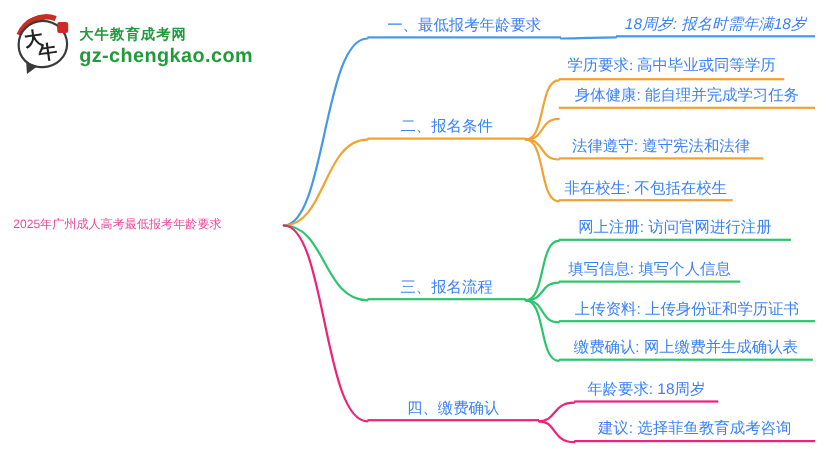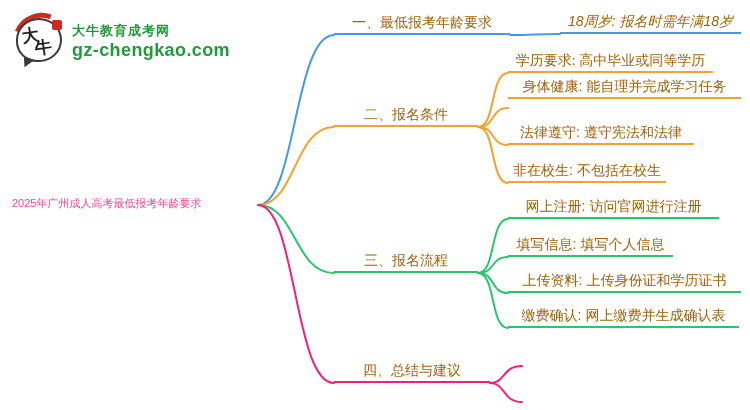--- a/index.html
+++ b/index.html
@@ -6,21 +6,21 @@
   .canvas{
     position:relative;width:750px;height:410px;background:#ffffff;
     font-family:"Liberation Sans","DejaVu Sans",sans-serif;
     overflow:hidden;
   }
   svg.wires{position:absolute;left:0;top:0;pointer-events:none;}
   svg.wires path{fill:none;stroke-width:2;stroke-linecap:round;}
   .node{
     position:absolute;box-sizing:border-box;height:23px;
     border-bottom:2px solid transparent;
-    font-size:14px;color:#a16207;line-height:21px;
+    font-size:14px;color:#3b82f6;line-height:21px;
     text-align:center;white-space:nowrap;
   }
   .root-node{
     position:absolute;border:none;font-size:11px;font-weight:500;color:#ec4899;
     white-space:nowrap;letter-spacing:0px;
   }
   
   .logo{position:absolute;left:14px;top:12px;display:flex;align-items:center;}
   .logo-icon{position:relative;width:52px;height:54px;}
   .bubble{
@@ -99,15 +99,17 @@
   <div class="node" style="left: 508px; top: 76px; width: 233px; border-bottom-color: rgb(240, 163, 48);">身体健康: 能自理并完成学习任务</div>
   <div class="node" style="left: 508px; top: 122px; width: 186px; border-bottom-color: rgb(240, 163, 48);">法律遵守: 遵守宪法和法律</div>
   <div class="node" style="left: 508px; top: 160px; width: 158px; border-bottom-color: rgb(240, 163, 48);">非在校生: 不包括在校生</div>
 
   <div class="node" style="left: 334px; top: 250px; width: 144px; border-bottom-color: rgb(43, 197, 109);">三、报名流程</div>
   <div class="node" style="left: 508px; top: 196px; width: 211px; border-bottom-color: rgb(43, 197, 109);">网上注册: 访问官网进行注册</div>
   <div class="node" style="left: 508px; top: 234px; width: 165px; border-bottom-color: rgb(43, 197, 109);">填写信息: 填写个人信息</div>
   <div class="node" style="left: 508px; top: 270px; width: 233px; border-bottom-color: rgb(43, 197, 109);">上传资料: 上传身份证和学历证书</div>
   <div class="node" style="left: 508px; top: 305px; width: 231px; border-bottom-color: rgb(43, 197, 109);">缴费确认: 网上缴费并生成确认表</div>
 
-  <div class="node" style="left: 334px; top: 360px; width: 156px; border-bottom-color: rgb(239, 33, 121);">四、总结与建议</div>
+  <div class="node" style="left: 334px; top: 360px; width: 156px; border-bottom-color: rgb(239, 33, 121);">四、缴费确认</div>
+  <div class="node" style="left: 522px; top: 343px; width: 131px; border-bottom-color: rgb(239, 33, 121);">年龄要求: 18周岁</div>
+  <div class="node" style="left: 522px; top: 379px; width: 219px; border-bottom-color: rgb(239, 33, 121);">建议: 选择菲鱼教育成考咨询</div>
 
 </div>
 
 </body></html>

